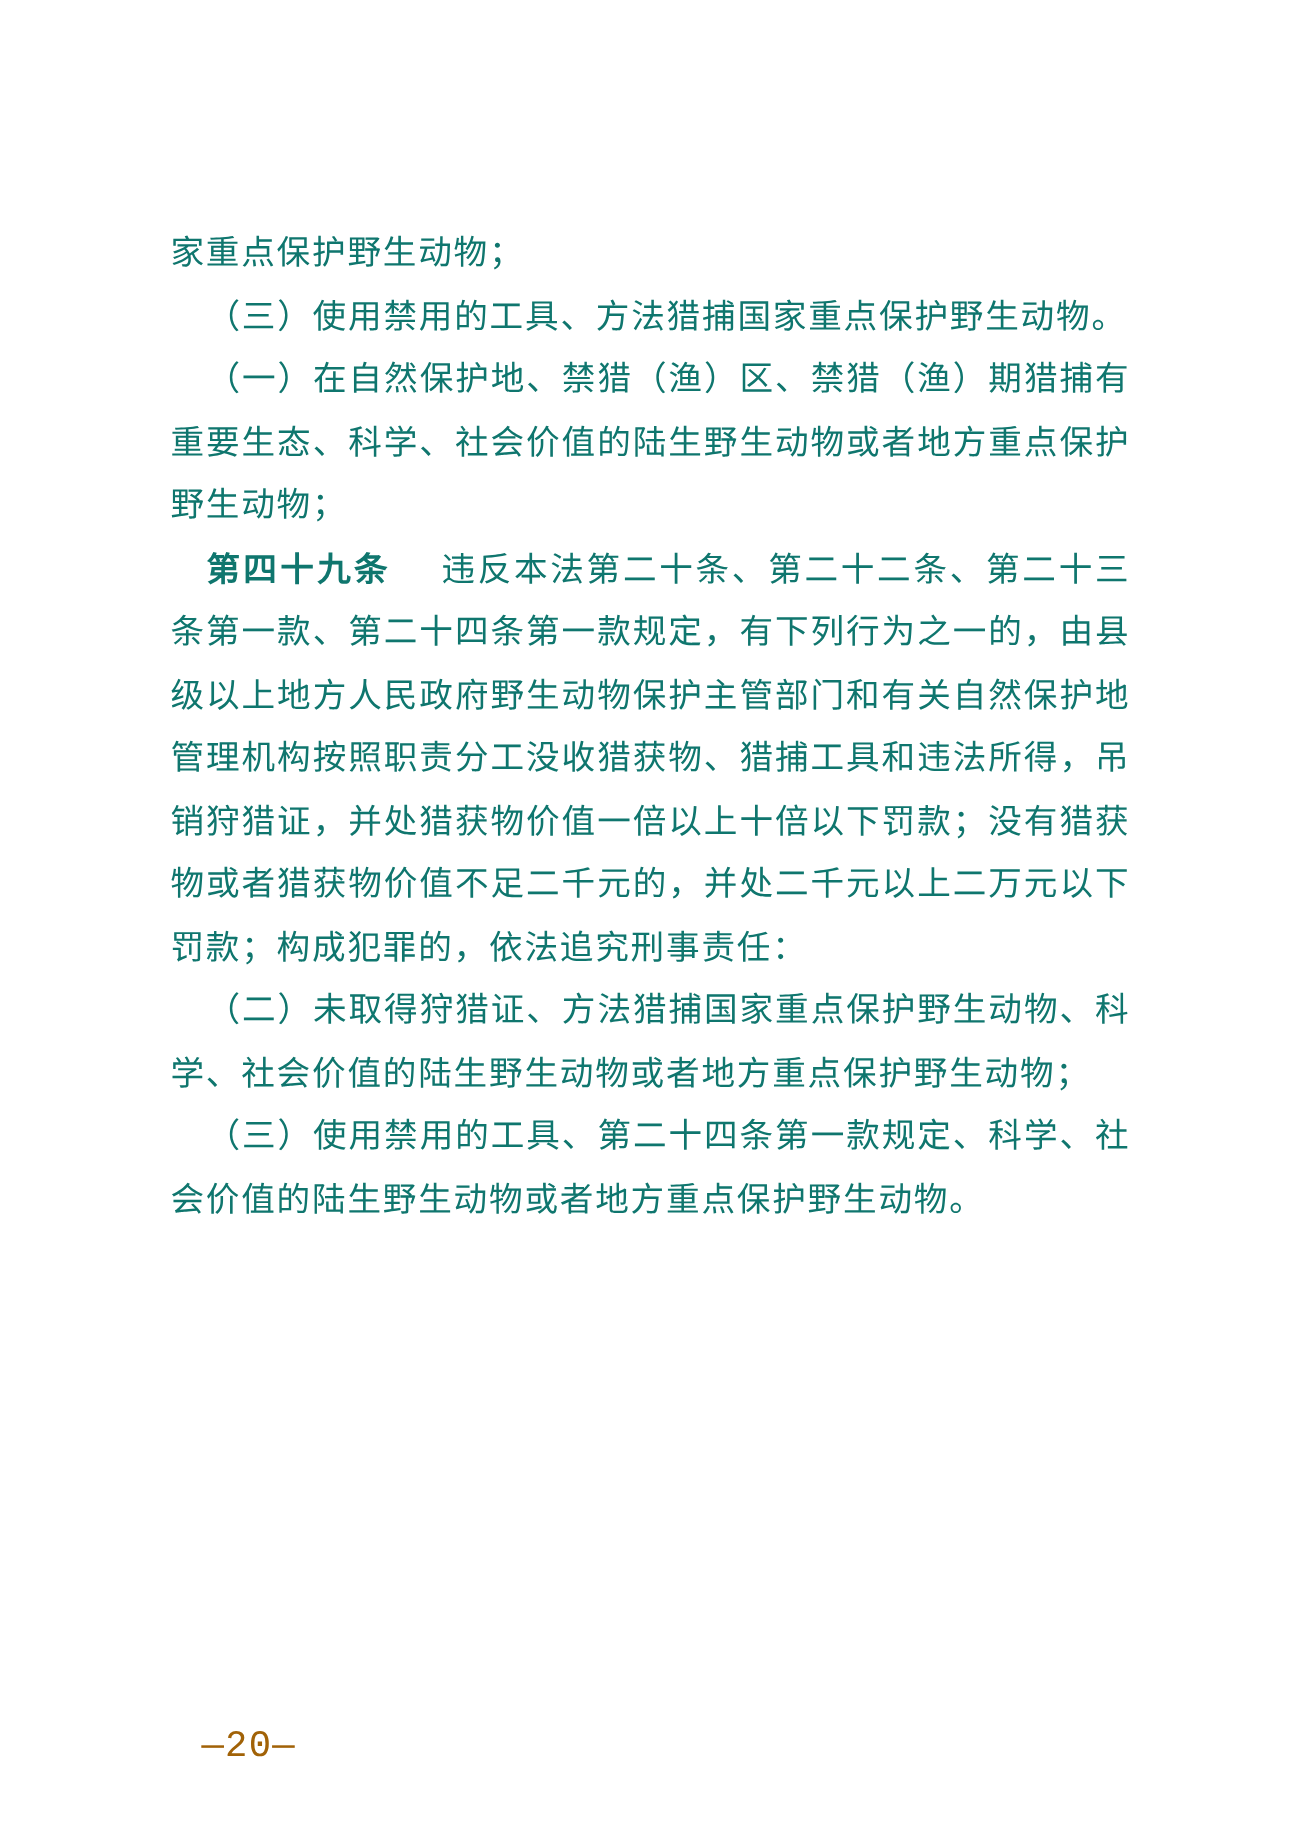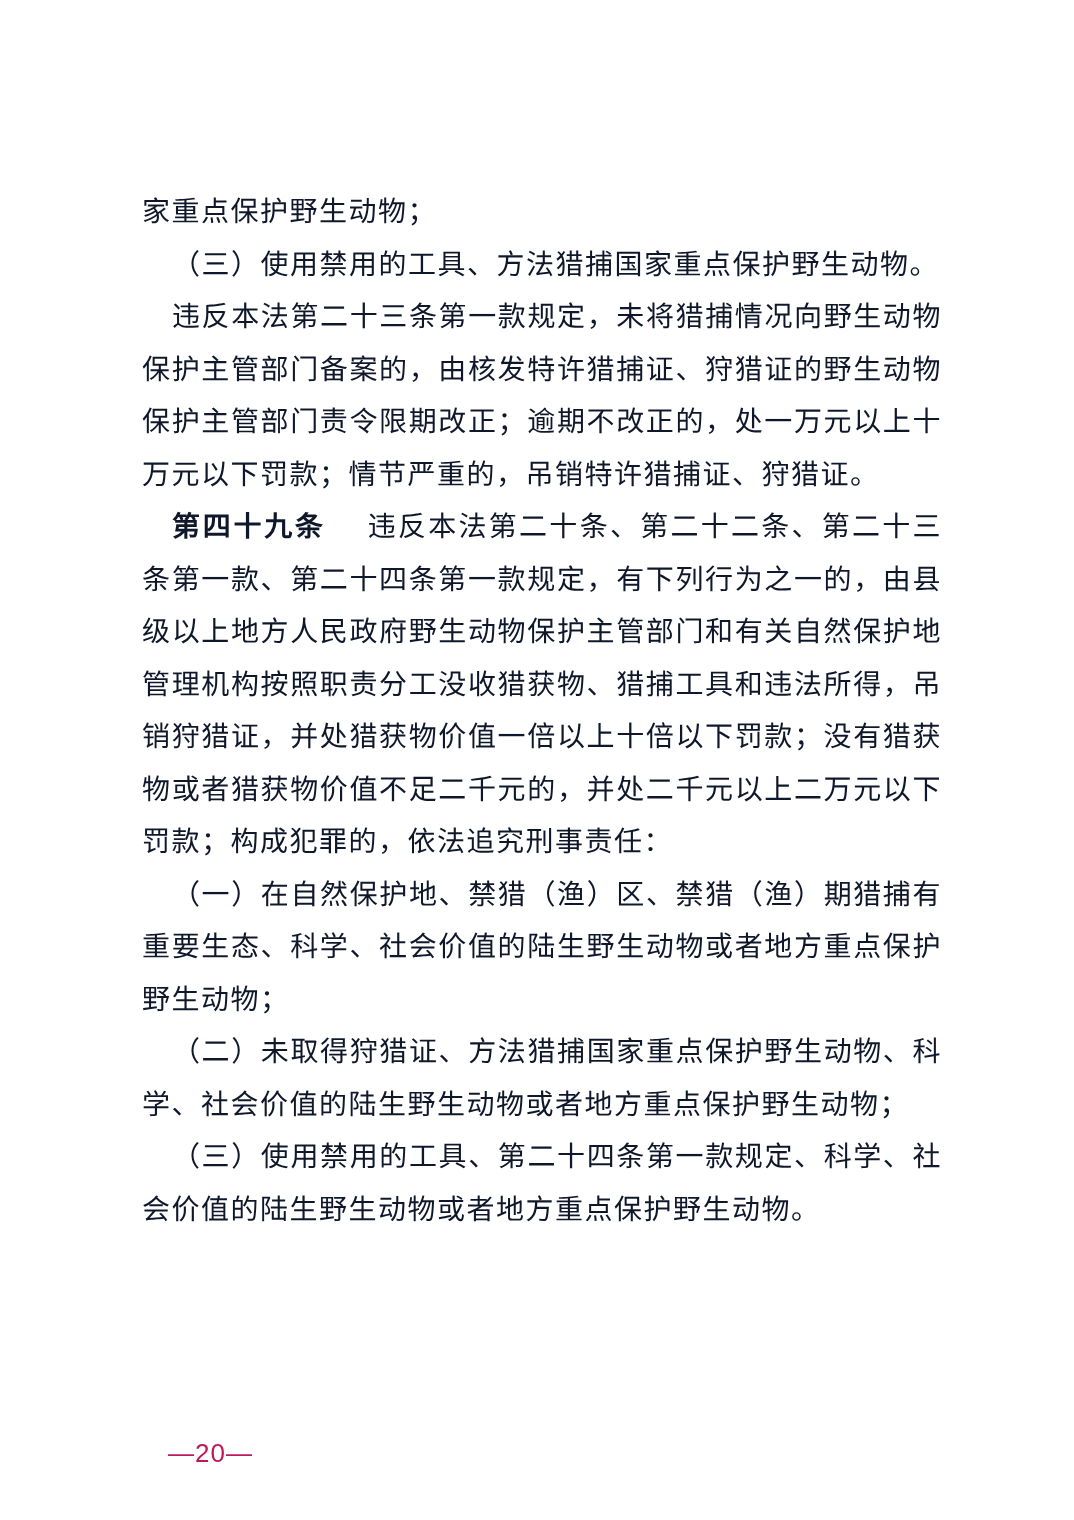--- a/index.html
+++ b/index.html
@@ -18,58 +18,57 @@
     top: 186px;
     width: 800px;
     color: #1f1f1f;
   }
   .para {
     font-size: 28px;
     line-height: 52.5px;
     letter-spacing: 1.5px;
     text-align: justify;
     text-justify: inter-character;
-    color: #0f172a;
+    color: #0f766e;
   }
   .para.indent {
     text-indent: 30px;
   }
   .article-no {
     font-weight: 700;
     font-family: "Liberation Sans", "DejaVu Sans", sans-serif;
     margin-right: 42px;
     letter-spacing: 2px;
   }
   .page-number {
     position: absolute;
     left: 168px;
     top: 1438px;
-    font-size: 26px;
+    font-size: 31px;
     letter-spacing: 1px;
-    color: #be185d;
-    font-family: Liberation Sans, sans-serif;
+    color: #a16207;
+    font-family: Liberation Mono, monospace;
   }
 </style>
 </head>
 <body>
 
 <div class="page">
 
   <div class="content">
 
     <p class="para"><span>家重点保护野生动物；</span></p>
 
 
     <p class="para indent"><span>（三）使用禁用的工具、方法猎捕国家重点保护野生动物。</span></p>
 
-    <p class="para indent"><span>违反本法第二十三条第一款规定，未将猎捕情况向野生动物保护主管部门备案的，由核发特许猎捕证、狩猎证的野生动物保护主管部门责令限期改正；逾期不改正的，处一万元以上十万元以下罚款；情节严重的，吊销特许猎捕证、狩猎证。</span></p>
+
+    <p class="para indent"><span>（一）在自然保护地、禁猎（渔）区、禁猎（渔）期猎捕有重要生态、科学、社会价值的陆生野生动物或者地方重点保护野生动物；</span></p>
 
     <p class="para indent"><span class="article-no">第四十九条</span><span>违反本法第二十条、第二十二条、第二十三条第一款、第二十四条第一款规定，有下列行为之一的，由县级以上地方人民政府野生动物保护主管部门和有关自然保护地管理机构按照职责分工没收猎获物、猎捕工具和违法所得，吊销狩猎证，并处猎获物价值一倍以上十倍以下罚款；没有猎获物或者猎获物价值不足二千元的，并处二千元以上二万元以下罚款；构成犯罪的，依法追究刑事责任：</span></p>
-
-    <p class="para indent"><span>（一）在自然保护地、禁猎（渔）区、禁猎（渔）期猎捕有重要生态、科学、社会价值的陆生野生动物或者地方重点保护野生动物；</span></p>
 
     <p class="para indent"><span>（二）未取得狩猎证、方法猎捕国家重点保护野生动物、科学、社会价值的陆生野生动物或者地方重点保护野生动物；</span></p>
 
     <p class="para indent"><span>（三）使用禁用的工具、第二十四条第一款规定、科学、社会价值的陆生野生动物或者地方重点保护野生动物。</span></p>
 
   </div>
 
   <div class="page-number">—20—</div>
 
 </div>

